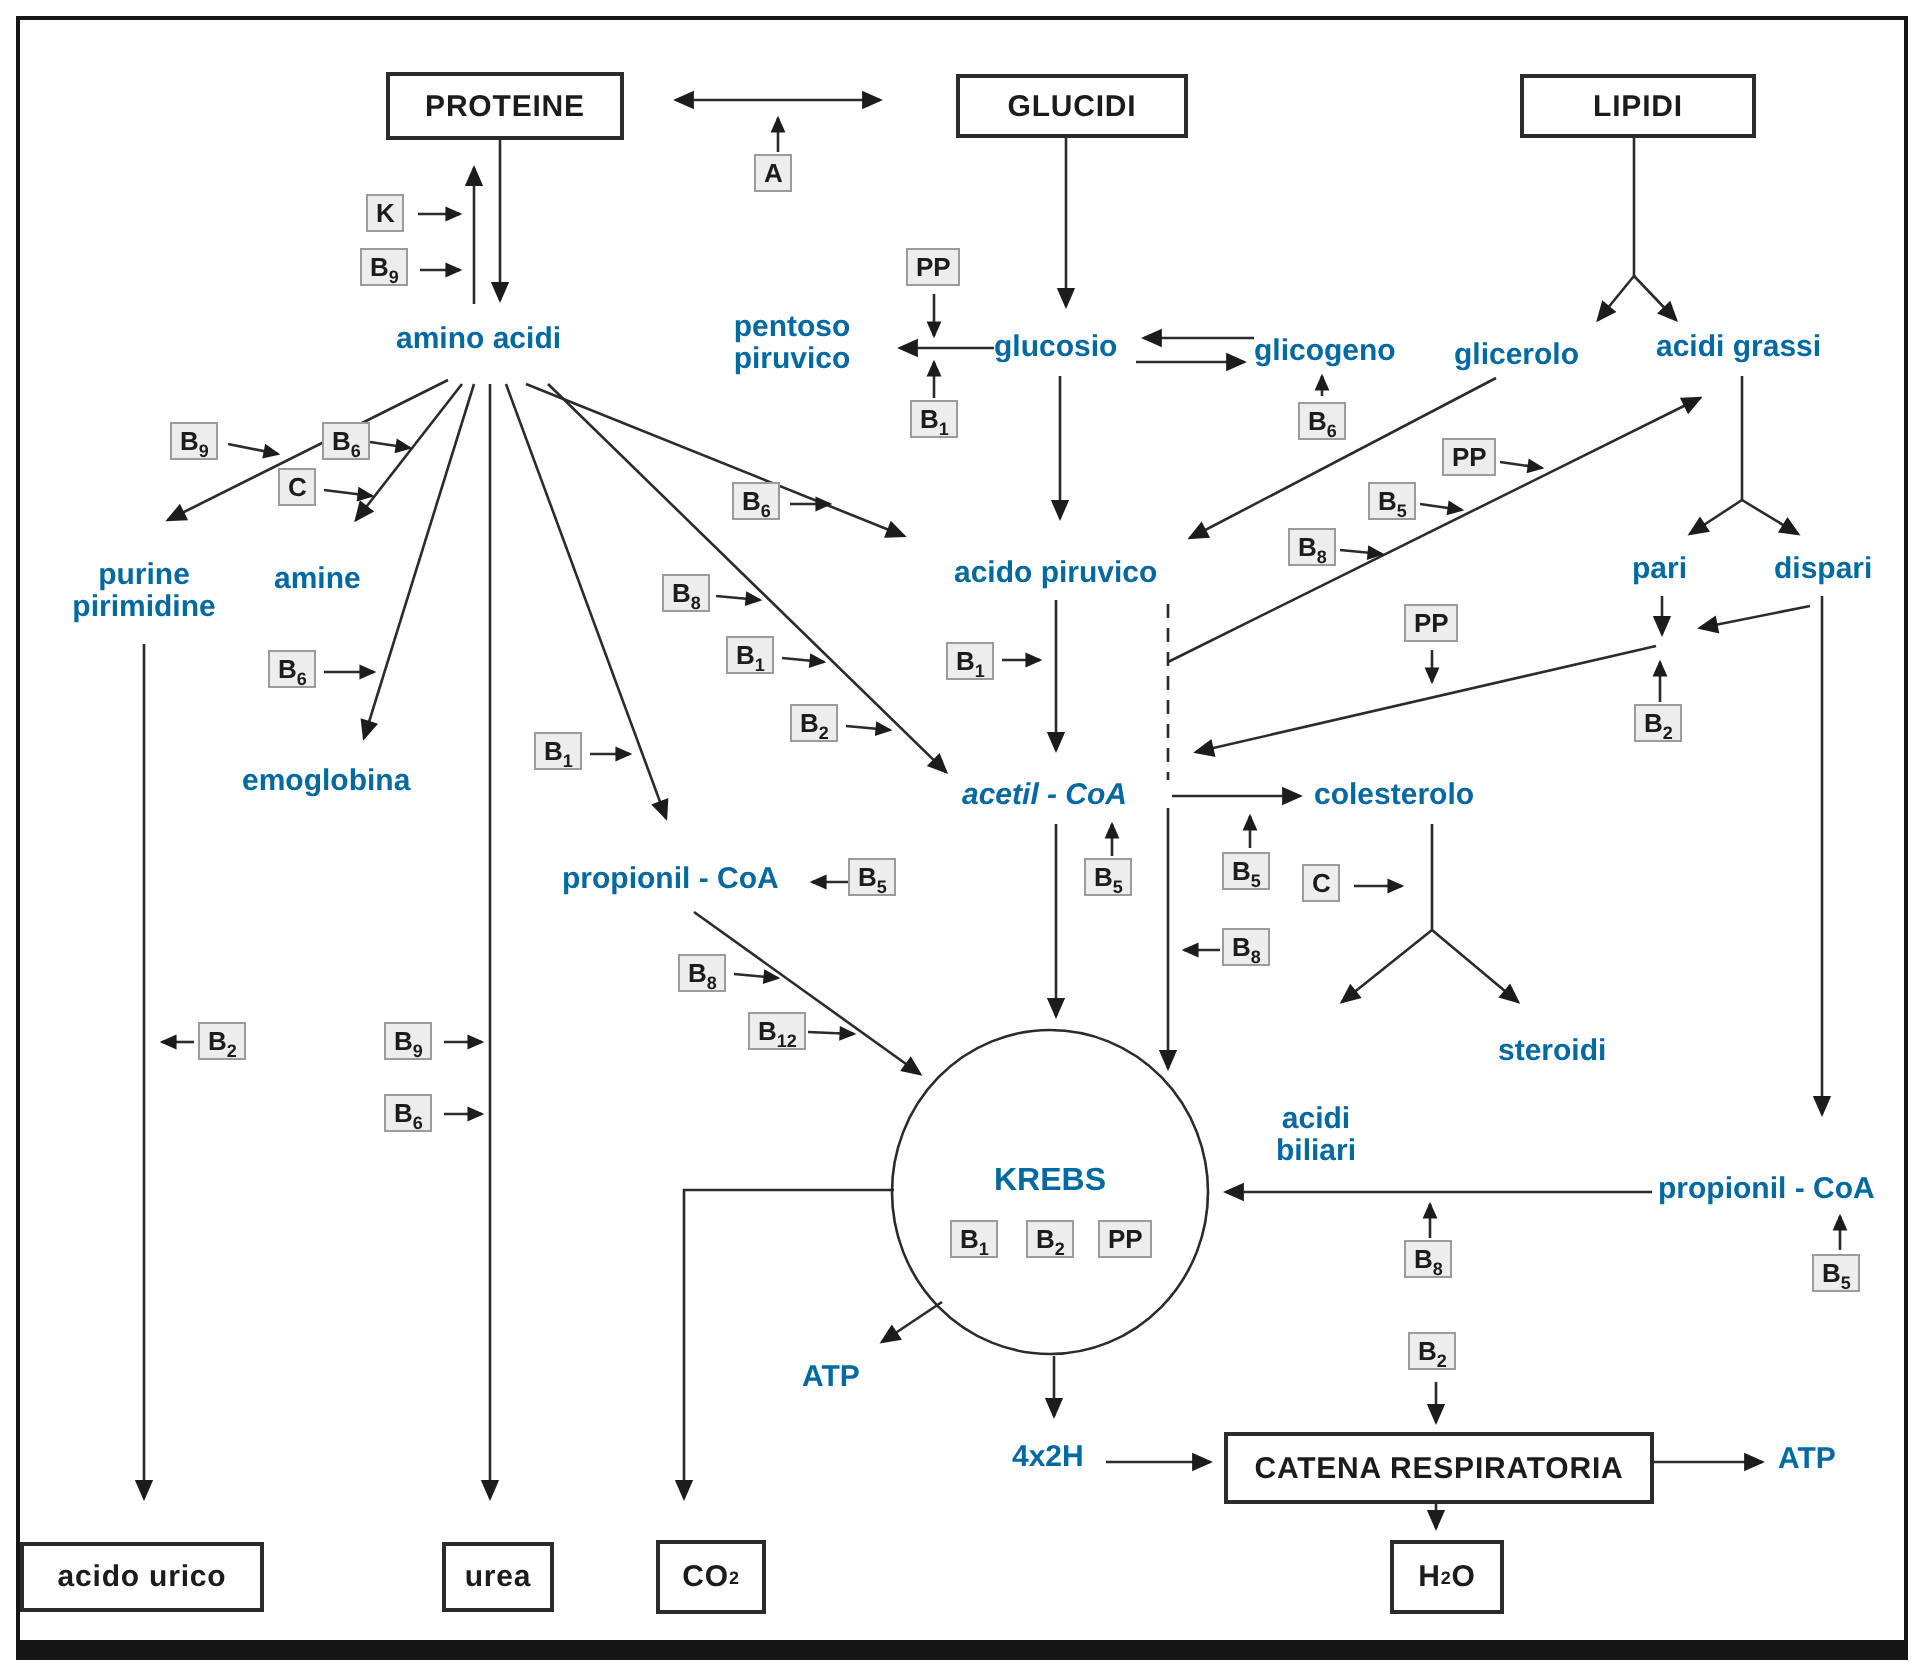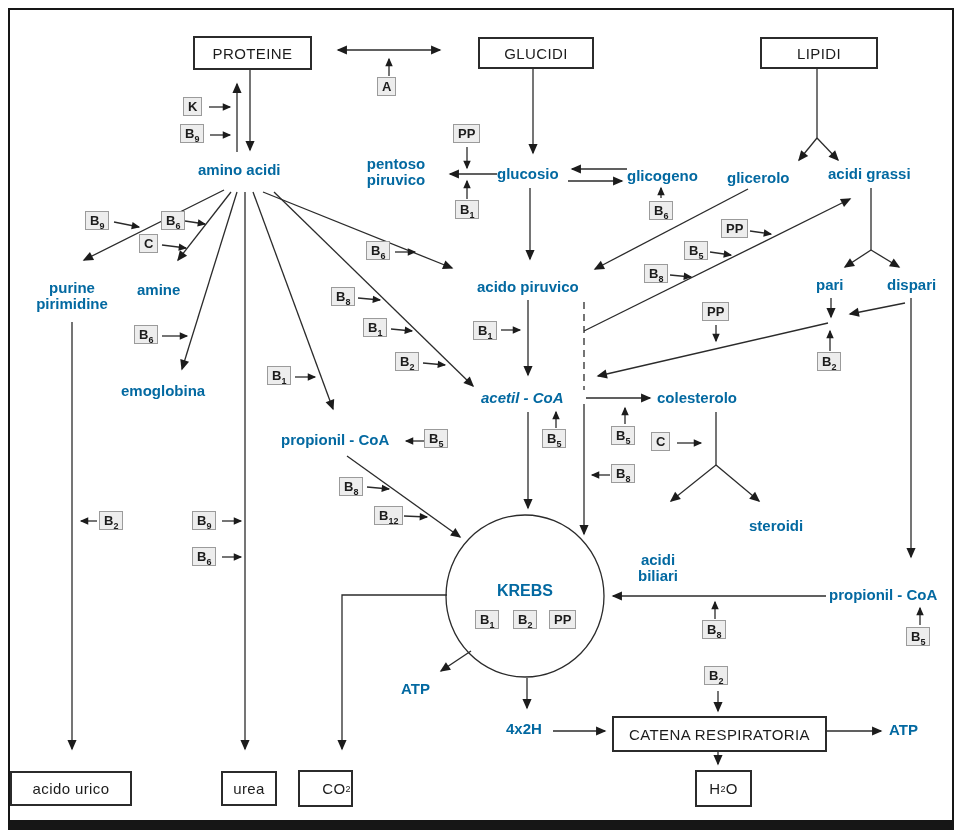--- a/index.html
+++ b/index.html
@@ -5,21 +5,21 @@
   html,body{margin:0;padding:0;background:#ffffff;}
   #page{position:relative;width:960px;height:837px;background:#ffffff;overflow:hidden;
         font-family:"Liberation Sans",sans-serif;}
   #frame{position:absolute;left:8px;top:8px;width:942px;height:810px;
          border:2px solid #161616;border-bottom-width:10px;pointer-events:none;}
   #wires{position:absolute;left:0;top:0;}
   .dnode{position:absolute;font-weight:bold;font-size:15px;color:#0369a1;
          white-space:nowrap;line-height:16px;}
   .dnode.center{text-align:center;}
   .dbox{position:absolute;border:2px solid #2b2b2b;background:#fff;display:flex;
-        align-items:center;justify-content:center;font-weight:normal;font-size:15px;
+        align-items:center;justify-content:center;font-weight:bold;font-size:15px;
         color:#1c1c1c;letter-spacing:.4px;white-space:nowrap;}
   .chip{position:absolute;background:#ededed;border:1px solid #9b9b9b;font-weight:bold;
         font-size:13px;color:#1c1c1c;padding:0 4px;line-height:17px;white-space:nowrap;}
   sub{font-size:9px;line-height:0;}
 </style>
 </head>
 <body>
 
 <div id="page">
 
@@ -137,21 +137,21 @@
       </div>
       <div class="dbox" style="width: 211px; height: 32px; left: 612px; top: 716px;">
         <span>CATENA RESPIRATORIA</span>
       </div>
       <div class="dbox" style="width: 118px; height: 31px; left: 10px; top: 771px;">
         <span>acido urico</span>
       </div>
       <div class="dbox" style="width: 52px; height: 31px; left: 221px; top: 771px;">
         <span>urea</span>
       </div>
-      <div class="dbox" style="width: 51px; height: 33px; left: 298px; top: 770px; justify-content: flex-end;">
+      <div class="dbox" style="width: 51px; height: 33px; left: 328px; top: 770px;">
         <span>CO</span>
         <sub>2</sub>
       </div>
       <div class="dbox" style="width: 53px; height: 33px; left: 695px; top: 770px;">
         <span>H</span>
         <sub>2</sub>
         <span>O</span>
       </div>
       <div class="dnode" style="left: 198px; top: 162px;">
         <div>amino acidi</div>

